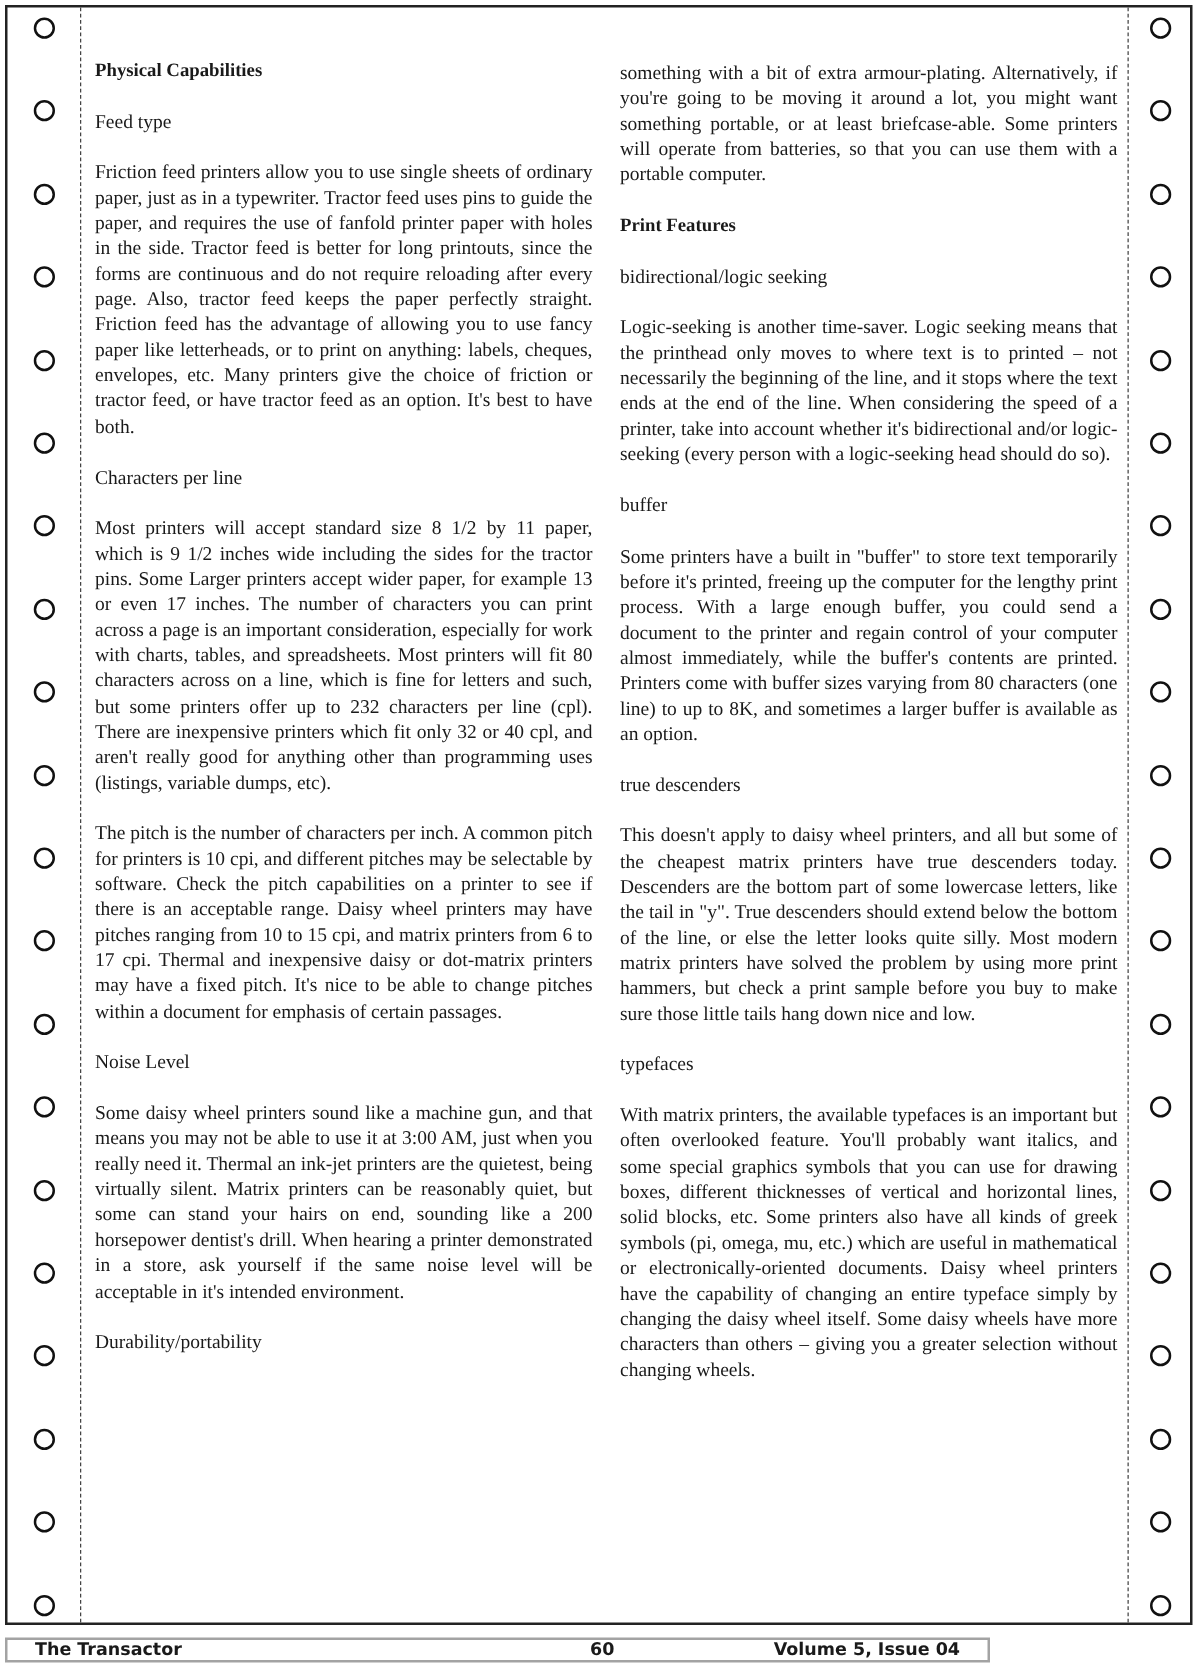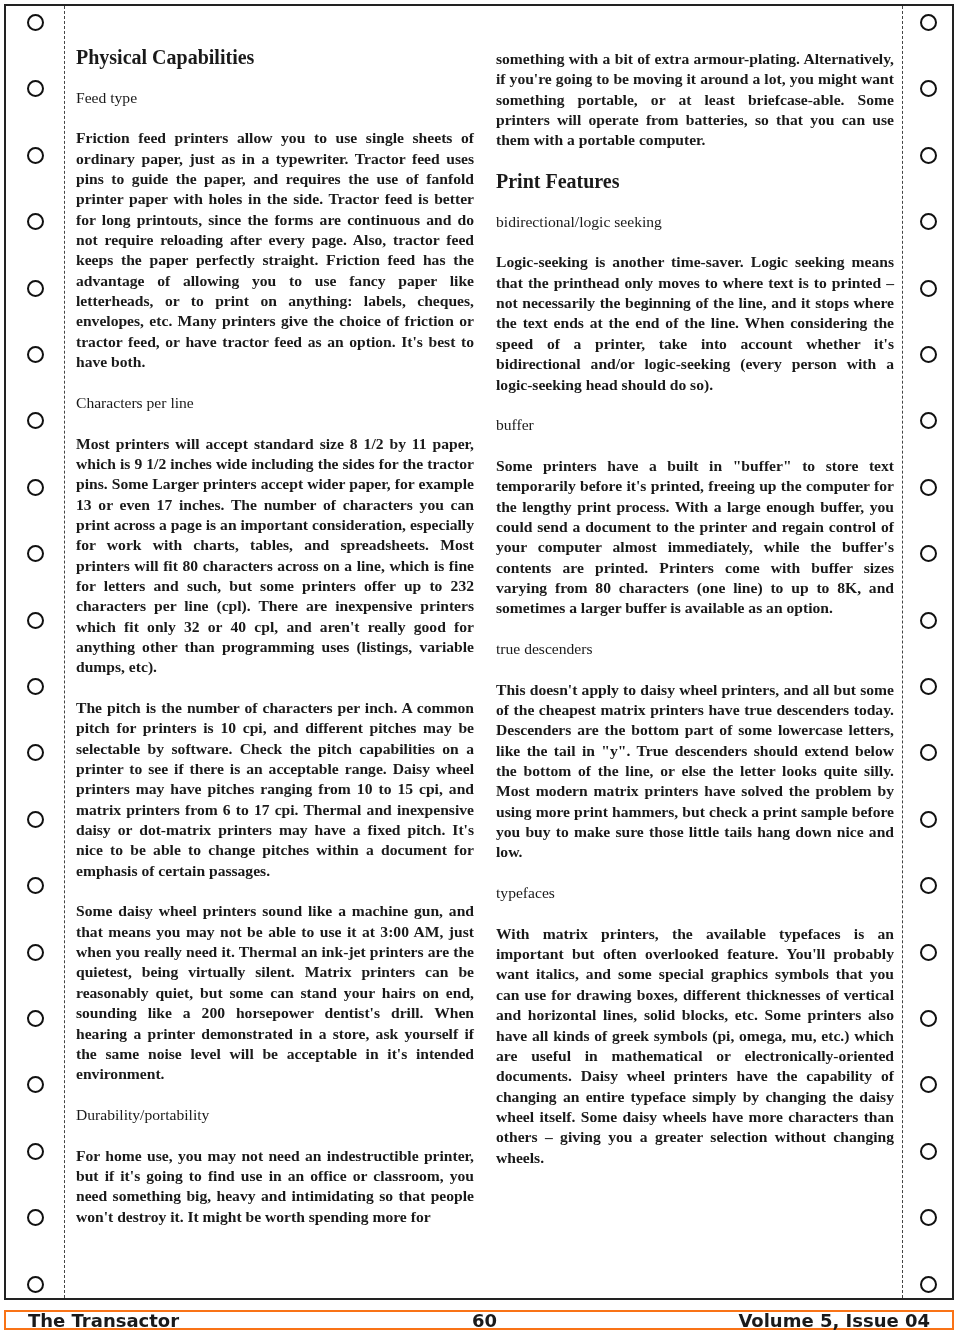--- a/index.html
+++ b/index.html
@@ -10,31 +10,31 @@
   .perf-line { position: absolute; top: 0; bottom: 0; width: 0;
                border-left: 1.5px dashed #444; }
   .perf-left { left: 58px; }
   .perf-right { left: 896px; }
   .hole { position: absolute; width: 17px; height: 17px; border: 2.5px solid #111;
           border-radius: 50%; box-sizing: border-box; background: #fff; }
   .col { position: absolute; top: 40px; width: 398px; font-size: 15.6px;
          line-height: 20.35px; text-align: justify; }
   .col-left { left: 70px; }
   .col-right { left: 490px; }
-  .col p { margin: 0 0 20.35px 0; font-weight: bold; }
-  .col h2 { margin: 0 0 20.35px 0; font-size: 20px; font-weight: bold;
+  .col p { margin: 0 0 20.35px 0; }
+  .col h2 { margin: 0 0 20.35px 0; font-size: 15px; font-weight: bold;
             line-height: 20.35px; }
   .col h3 { margin: 0 0 20.35px 0; font-size: 15.6px; font-weight: normal;
             line-height: 20.35px; }
   .col-left .first-h { margin-top: 1px; }
   .col-right .first-p { margin-top: 3px; }
-  .footer { position: absolute; left: 4px; top: 1310px; width: 950px; height: 20px;
-            border: 2px solid #f97316; box-sizing: border-box;
+  .footer { position: absolute; left: 4px; top: 1310px; width: 788px; height: 20px;
+            border: 2px solid #a3a3a3; box-sizing: border-box;
             font-family: "DejaVu Sans", "Liberation Sans", sans-serif;
-            font-weight: bold; font-size: 18px; line-height: 17px; }
+            font-weight: bold; font-size: 14px; line-height: 17px; }
   .footer span { position: absolute; top: 0; }
   .f-left { left: 22px; }
   .f-center { left: 466px; text-align: right; }
   .f-right { right: 22px; }
 </style>
 </head>
 <body>
 
 <div class="sheet">
   <div class="perf-line perf-left"></div>
@@ -88,24 +88,24 @@
     <h2 class="first-h">Physical Capabilities</h2>
 
     <h3>Feed type</h3>
     <p>Friction feed printers allow you to use single sheets of ordinary paper, just as in a typewriter. Tractor feed uses pins to guide the paper, and requires the use of fanfold printer paper with holes in the side. Tractor feed is better for long printouts, since the forms are continuous and do not require reloading after every page. Also, tractor feed keeps the paper perfectly straight. Friction feed has the advantage of allowing you to use fancy paper like letterheads, or to print on anything: labels, cheques, envelopes, etc. Many printers give the choice of friction or tractor feed, or have tractor feed as an option. It's best to have both.</p>
 
     <h3>Characters per line</h3>
     <p>Most printers will accept standard size 8 1/2 by 11 paper, which is 9 1/2 inches wide including the sides for the tractor pins. Some Larger printers accept wider paper, for example 13 or even 17 inches. The number of characters you can print across a page is an important consideration, especially for work with charts, tables, and spreadsheets. Most printers will fit 80 characters across on a line, which is fine for letters and such, but some printers offer up to 232 characters per line (cpl). There are inexpensive printers which fit only 32 or 40 cpl, and aren't really good for anything other than programming uses (listings, variable dumps, etc).</p>
 
     <p>The pitch is the number of characters per inch. A common pitch for printers is 10 cpi, and different pitches may be selectable by software. Check the pitch capabilities on a printer to see if there is an acceptable range. Daisy wheel printers may have pitches ranging from 10 to 15 cpi, and matrix printers from 6 to 17 cpi. Thermal and inexpensive daisy or dot-matrix printers may have a fixed pitch. It's nice to be able to change pitches within a document for emphasis of certain passages.</p>
 
+    <h3>Noise Level</h3>
     <p>Some daisy wheel printers sound like a machine gun, and that means you may not be able to use it at 3:00 AM, just when you really need it. Thermal an ink-jet printers are the quietest, being virtually silent. Matrix printers can be reasonably quiet, but some can stand your hairs on end, sounding like a 200 horsepower dentist's drill. When hearing a printer demonstrated in a store, ask yourself if the same noise level will be acceptable in it's intended environment.</p>
 
     <h3>Durability/portability</h3>
-    <p>For home use, you may not need an indestructible printer, but if it's going to find use in an office or classroom, you need something big, heavy and intimidating so that people won't destroy it. It might be worth spending more for</p>
   </div>
 
   <div class="col col-right">
     <p class="first-p">something with a bit of extra armour-plating. Alternatively, if you're going to be moving it around a lot, you might want something portable, or at least briefcase-able. Some printers will operate from batteries, so that you can use them with a portable computer.</p>
     <p style="margin:0;height:0"></p>
 
     <h2>Print Features</h2>
 
     <h3>bidirectional/logic seeking</h3>
     <p>Logic-seeking is another time-saver. Logic seeking means that the printhead only moves to where text is to printed – not necessarily the beginning of the line, and it stops where the text ends at the end of the line. When considering the speed of a printer, take into account whether it's bidirectional and/or logic-seeking (every person with a logic-seeking head should do so).</p>

